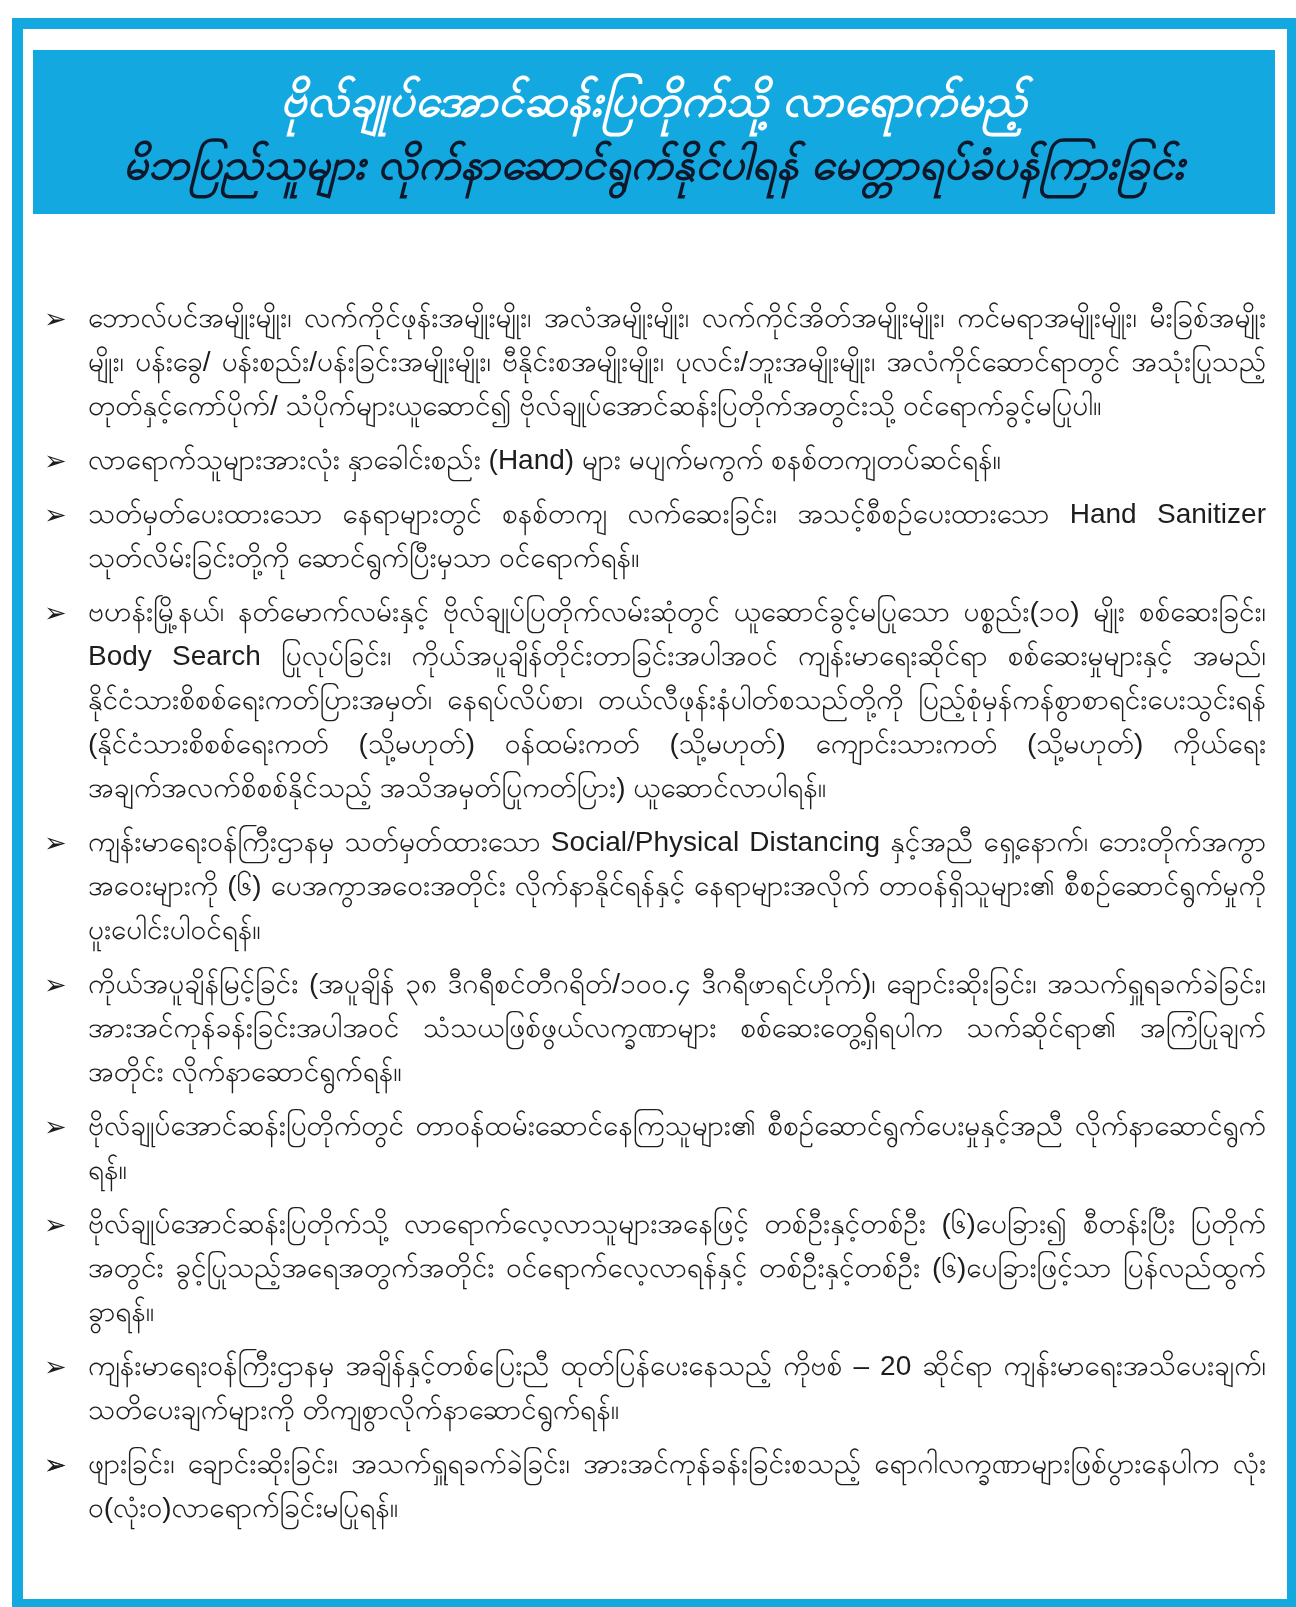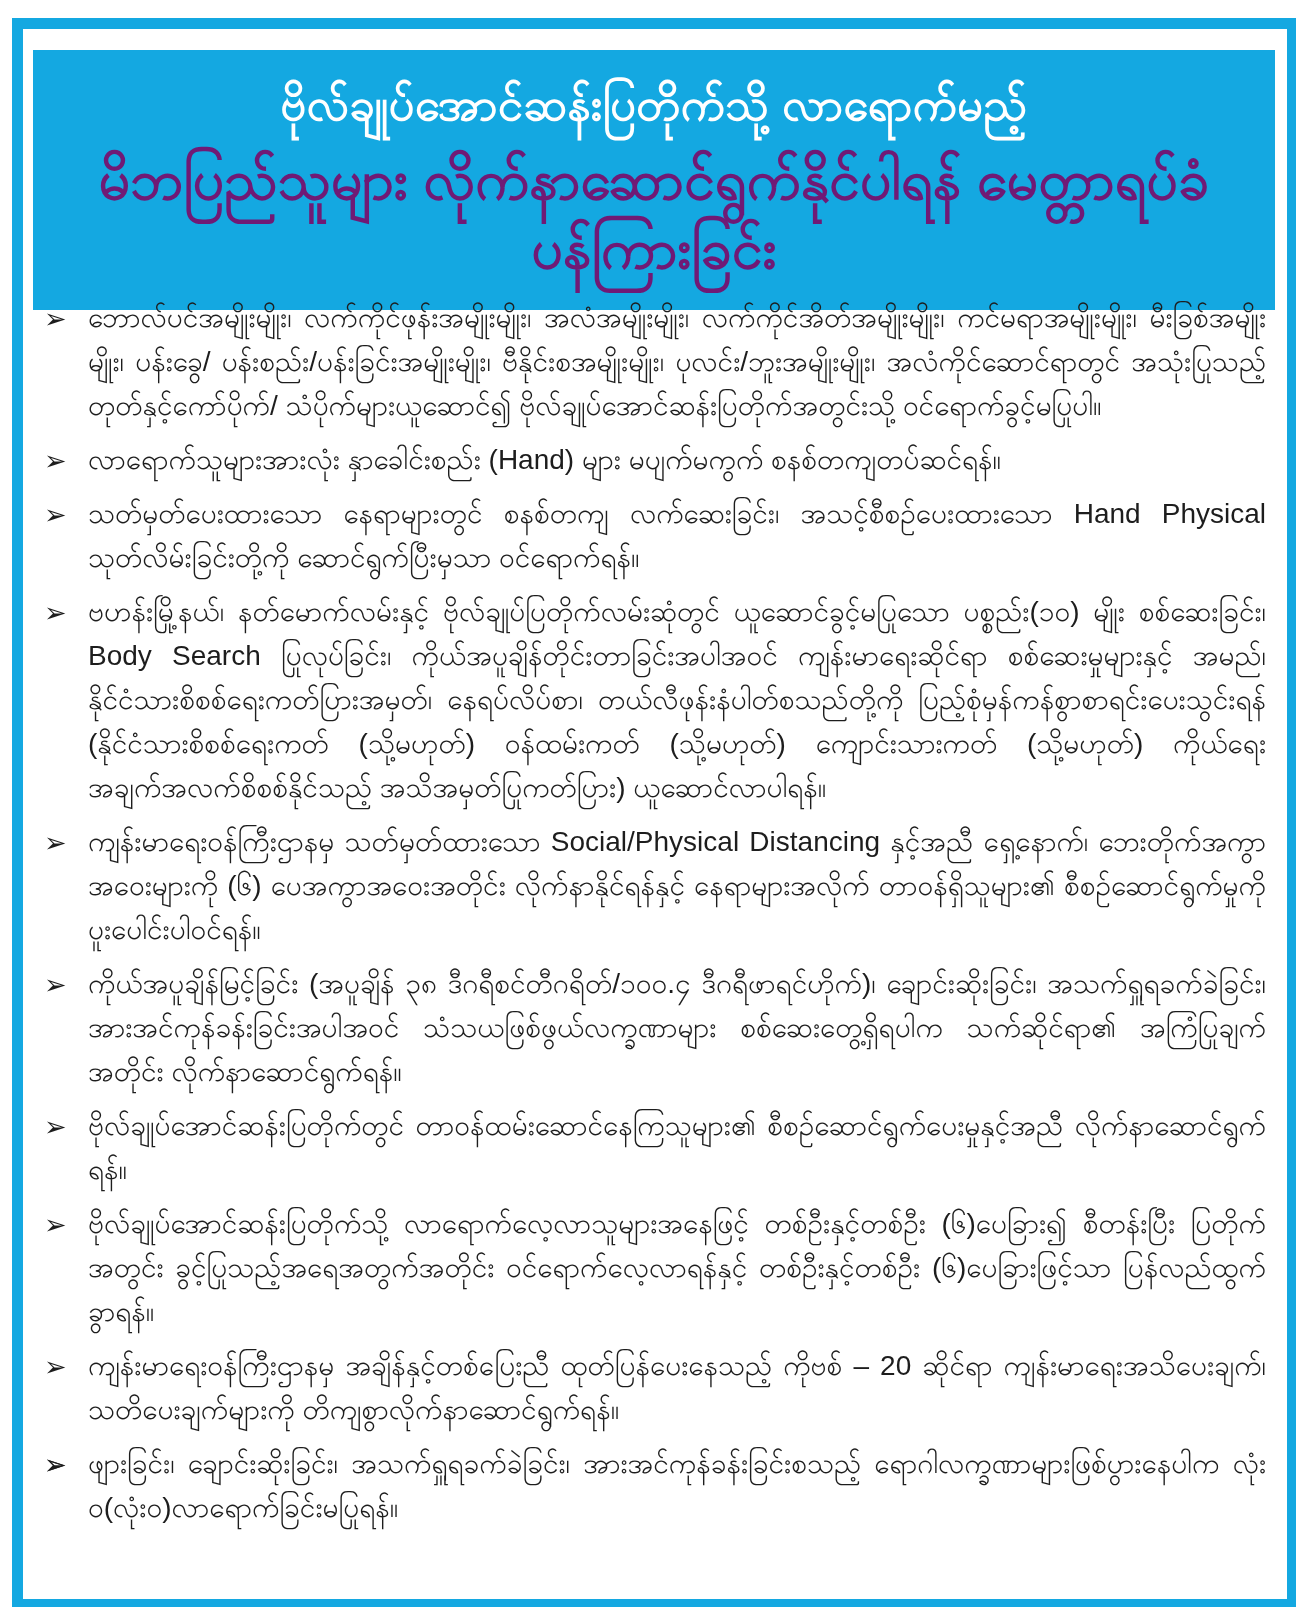--- a/index.html
+++ b/index.html
@@ -24,41 +24,42 @@
     height: 1592px;
     box-sizing: border-box;
     border: 11px solid #14a8e1;
   }
   
   .banner {
     position: absolute;
     left: 33px;
     top: 50px;
     width: 1242px;
-    height: 260px;
+    height: 164px;
     background: #14a8e1;
     display: flex;
     flex-direction: column;
     justify-content: space-evenly;
     align-items: center;
     padding: 14px 10px;
     box-sizing: border-box;
     text-align: center;
+    font-style: italic;
   }
   .banner .line1 {
     color: #ffffff;
     font-weight: bold;
     font-size: 45px;
     line-height: 1.25;
     letter-spacing: 0.5px;
   }
   .banner .line2 {
-    color: #701a75;
+    color: #0f172a;
     font-weight: bold;
-    font-size: 55px;
+    font-size: 43px;
     line-height: 1.25;
     letter-spacing: 0.2px;
   }
   
   .body {
     position: absolute;
     left: 44px;
     top: 296px;
     width: 1222px;
   }
@@ -96,21 +97,21 @@
     <div class="item">
       <span class="arrow">➢</span>
       <span>ဘောလ်ပင်အမျိုးမျိုး၊ လက်ကိုင်ဖုန်းအမျိုးမျိုး၊ အလံအမျိုးမျိုး၊ လက်ကိုင်အိတ်အမျိုးမျိုး၊ ကင်မရာအမျိုးမျိုး၊  မီးခြစ်အမျိုးမျိုး၊ ပန်းခွေ/ ပန်းစည်း/ပန်းခြင်းအမျိုးမျိုး၊ ဗီနိုင်းစအမျိုးမျိုး၊ ပုလင်း/ဘူးအမျိုးမျိုး၊ အလံကိုင်ဆောင်ရာတွင် အသုံးပြုသည့် တုတ်နှင့်ကော်ပိုက်/ သံပိုက်များယူဆောင်၍ ဗိုလ်ချုပ်အောင်ဆန်းပြတိုက်အတွင်းသို့ ဝင်ရောက်ခွင့်မပြုပါ။</span>
     </div>
     <div class="item">
       <span class="arrow">➢</span>
       <span>လာရောက်သူများအားလုံး နှာခေါင်းစည်း (Hand) များ မပျက်မကွက် စနစ်တကျတပ်ဆင်ရန်။</span>
     </div>
     <div class="item">
       <span class="arrow">➢</span>
-      <span>သတ်မှတ်ပေးထားသော  နေရာများတွင်  စနစ်တကျ လက်ဆေးခြင်း၊ အသင့်စီစဉ်ပေးထားသော  Hand Physical သုတ်လိမ်းခြင်းတို့ကို ဆောင်ရွက်ပြီးမှသာ ဝင်ရောက်ရန်။</span>
+      <span>သတ်မှတ်ပေးထားသော  နေရာများတွင်  စနစ်တကျ လက်ဆေးခြင်း၊ အသင့်စီစဉ်ပေးထားသော  Hand Sanitizer သုတ်လိမ်းခြင်းတို့ကို ဆောင်ရွက်ပြီးမှသာ ဝင်ရောက်ရန်။</span>
     </div>
     <div class="item">
       <span class="arrow">➢</span>
       <span>ဗဟန်းမြို့နယ်၊  နတ်မောက်လမ်းနှင့်  ဗိုလ်ချုပ်ပြတိုက်လမ်းဆုံတွင် ယူဆောင်ခွင့်မပြုသော ပစ္စည်း(၁၀) မျိုး စစ်ဆေးခြင်း၊Body Search ပြုလုပ်ခြင်း၊ ကိုယ်အပူချိန်တိုင်းတာခြင်းအပါအဝင် ကျန်းမာရေးဆိုင်ရာ စစ်ဆေးမှုများနှင့် အမည်၊ နိုင်ငံသားစိစစ်ရေးကတ်ပြားအမှတ်၊  နေရပ်လိပ်စာ၊  တယ်လီဖုန်းနံပါတ်စသည်တို့ကို ပြည့်စုံမှန်ကန်စွာစာရင်းပေးသွင်းရန် (နိုင်ငံသားစိစစ်ရေးကတ် (သို့မဟုတ်) ဝန်ထမ်းကတ် (သို့မဟုတ်) ကျောင်းသားကတ် (သို့မဟုတ်) ကိုယ်ရေးအချက်အလက်စိစစ်နိုင်သည့် အသိအမှတ်ပြုကတ်ပြား) ယူဆောင်လာပါရန်။</span>
     </div>
     <div class="item">
       <span class="arrow">➢</span>
       <span>ကျန်းမာရေးဝန်ကြီးဌာနမှ  သတ်မှတ်ထားသော  Social/Physical Distancing  နှင့်အညီ  ရှေ့နောက်၊ ဘေးတိုက်အကွာအဝေးများကို (၆) ပေအကွာအဝေးအတိုင်း  လိုက်နာနိုင်ရန်နှင့် နေရာများအလိုက် တာဝန်ရှိသူများ၏  စီစဉ်ဆောင်ရွက်မှုကို ပူးပေါင်းပါဝင်ရန်။</span>
     </div>
     <div class="item">

